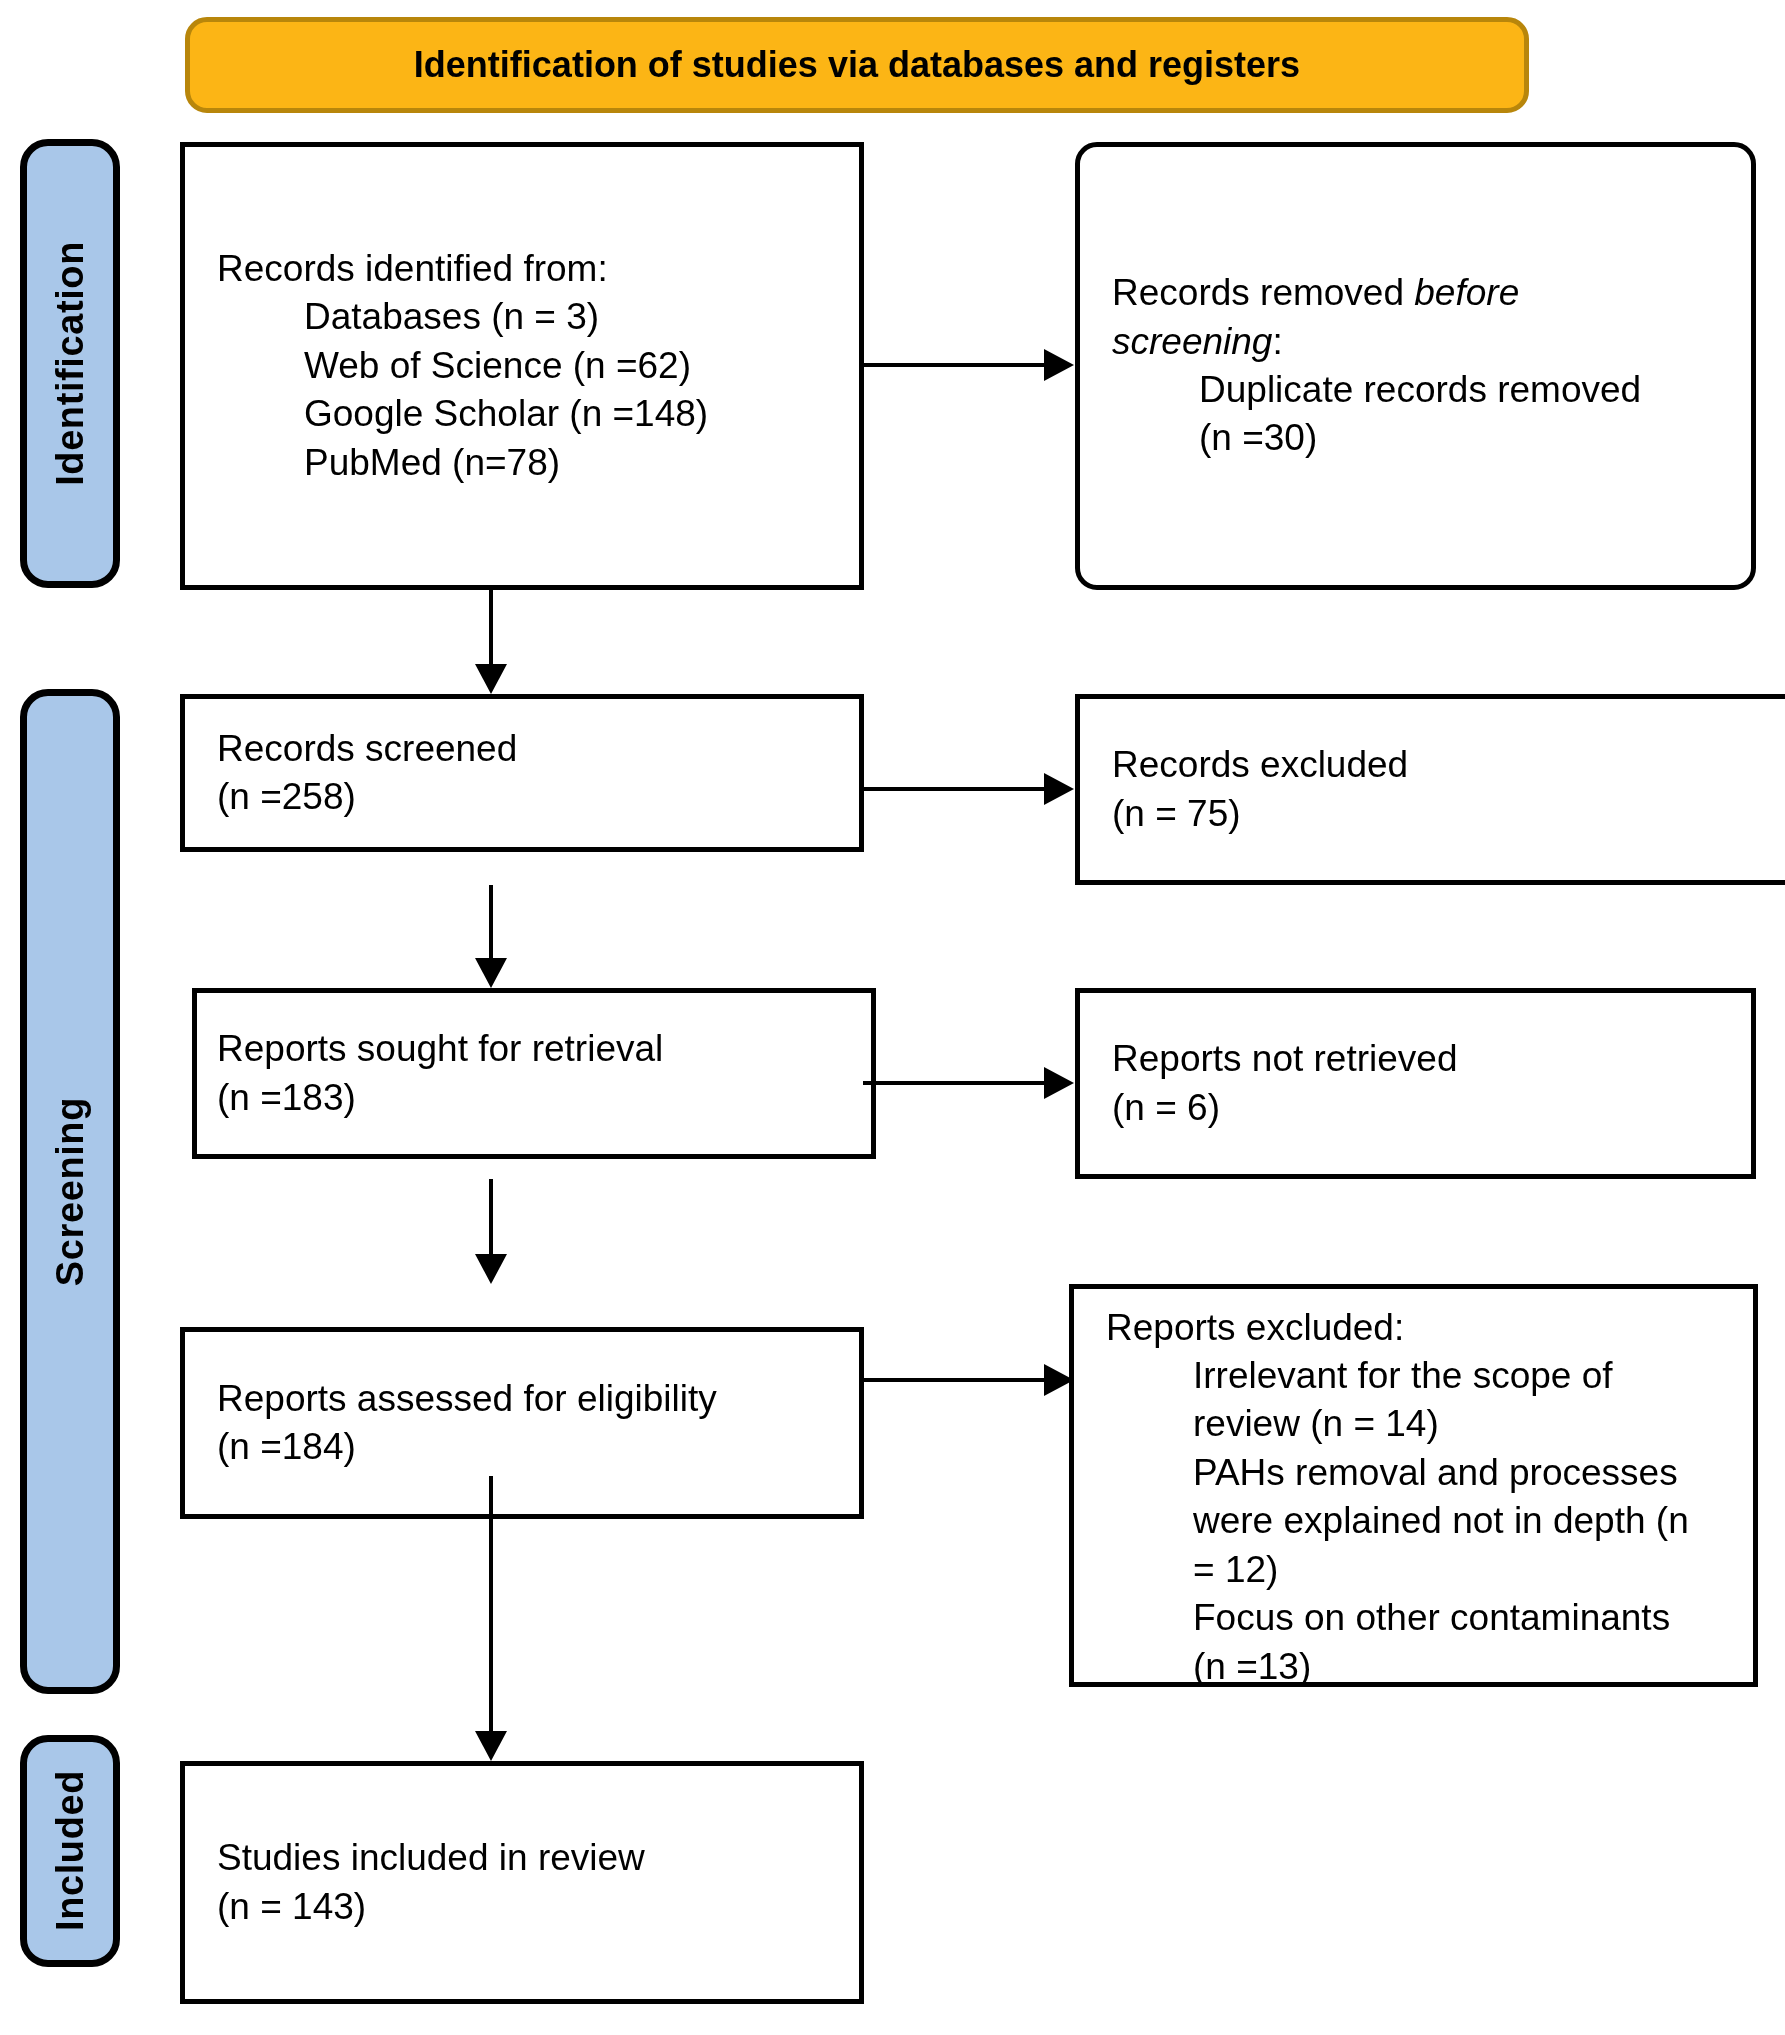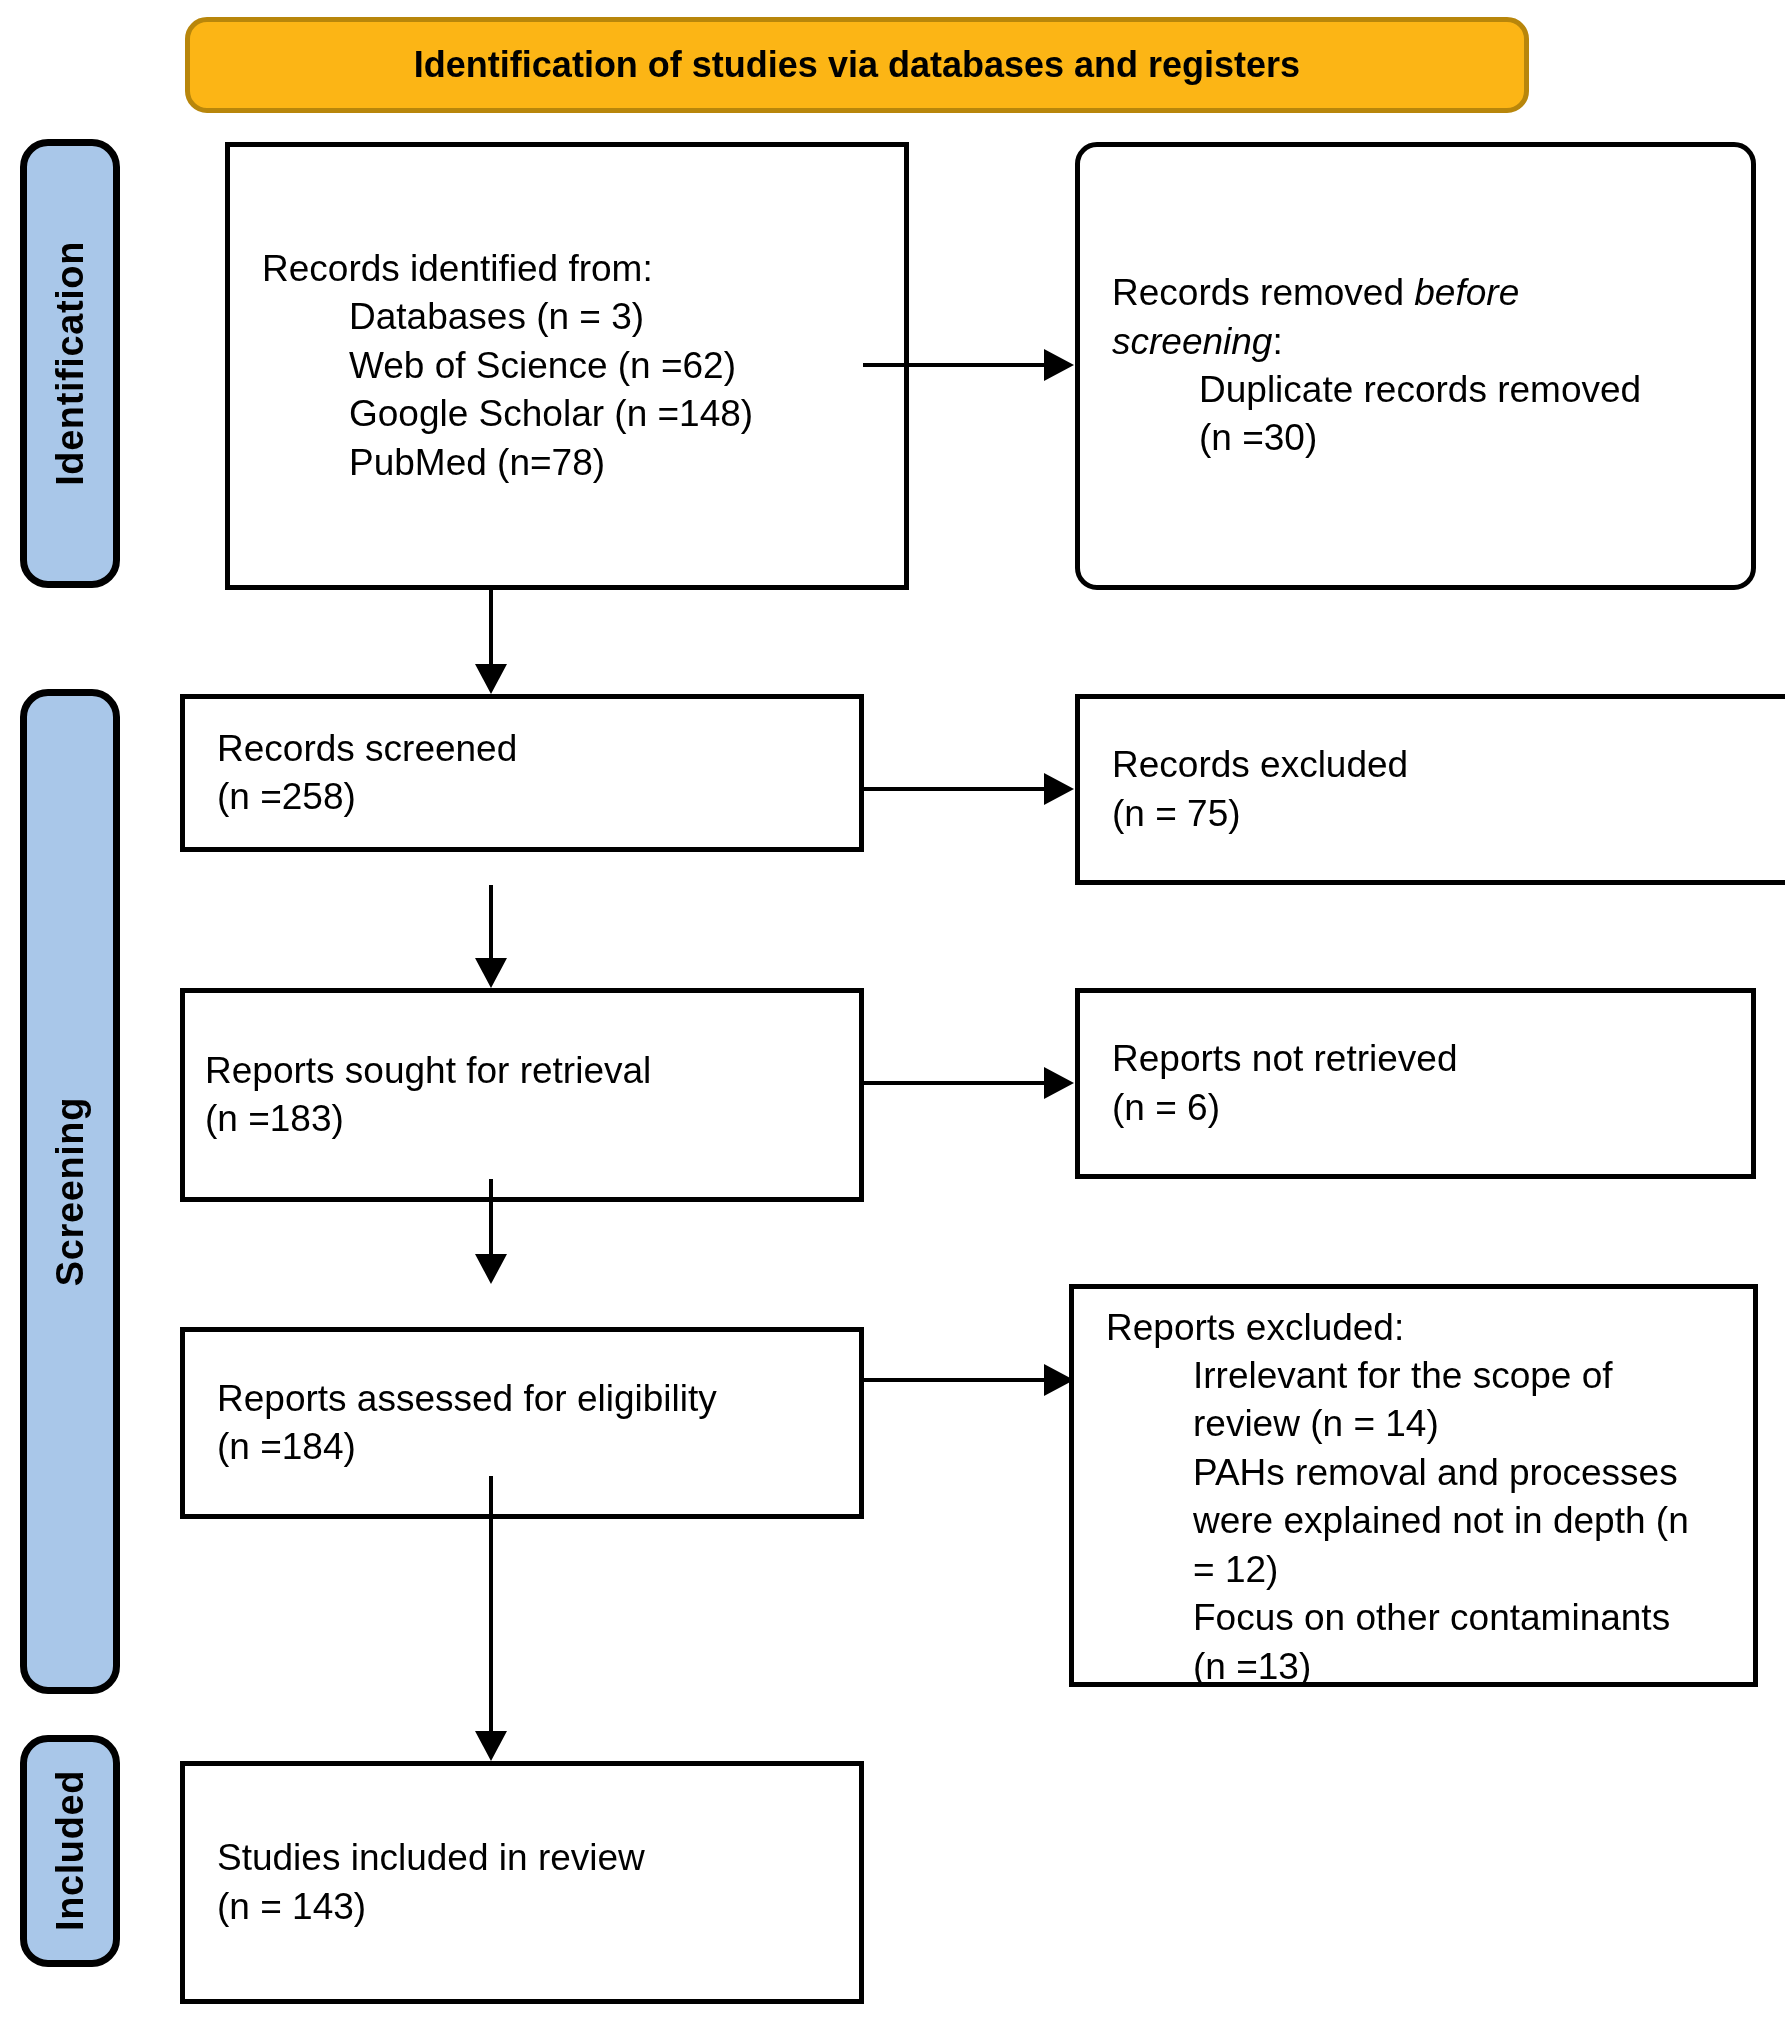--- a/index.html
+++ b/index.html
@@ -33,25 +33,25 @@
     font-size:38px;font-weight:bold;letter-spacing:0.6px;
   }
   
   .box{
     position:absolute;background:#fff;
     border:5.8px solid var(--box-border,#000);box-sizing:border-box;
     display:flex;flex-direction:column;justify-content:center;
     padding:11.6px 29px 11.6px 32px;
     font-size:37px;line-height:1.31;
   }
-  .b1{left:180px;top:142px;width:684px;height:448px;margin-left:45px;}
+  .b1{left:180px;top:142px;width:684px;height:448px;}
   .r1{left:1075px;top:142px;width:681px;height:448px;padding-right:75px;border-radius:22px;}
   .b2{left:180px;top:694px;width:684px;height:158px;}
   .r2{left:1075px;top:694px;width:797px;height:191px;}
-  .b3{left:180px;top:988px;width:684px;height:214px;padding-left:20px;}
+  .b3{left:192px;top:988px;width:684px;height:171px;padding-left:20px;}
   .r3{left:1075px;top:988px;width:681px;height:191px;}
   .b4{left:180px;top:1284px;width:684px;height:192px;margin-top:43px;}
   .r4{left:1069px;top:1284px;width:689px;height:403px;justify-content:flex-start;padding-top:14.5px;padding-right:41px;}
   .b5{left:180px;top:1761px;width:684px;height:243px;}
   .indent{margin-left:87px;}
   .italic{font-style:italic;}
   
   .varrow{position:absolute;width:32px;}
   .varrow .shaft{position:absolute;left:50%;transform:translateX(-50%);top:0;bottom:27px;width:4px;background:var(--arrow-color,#000);}
   .varrow .head{position:absolute;left:50%;transform:translateX(-50%);bottom:0;width:0;height:0;

